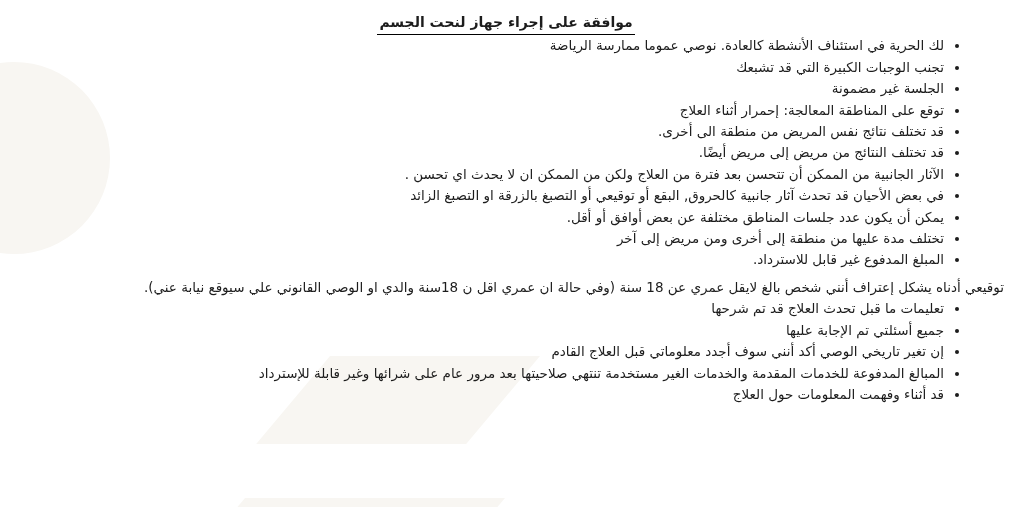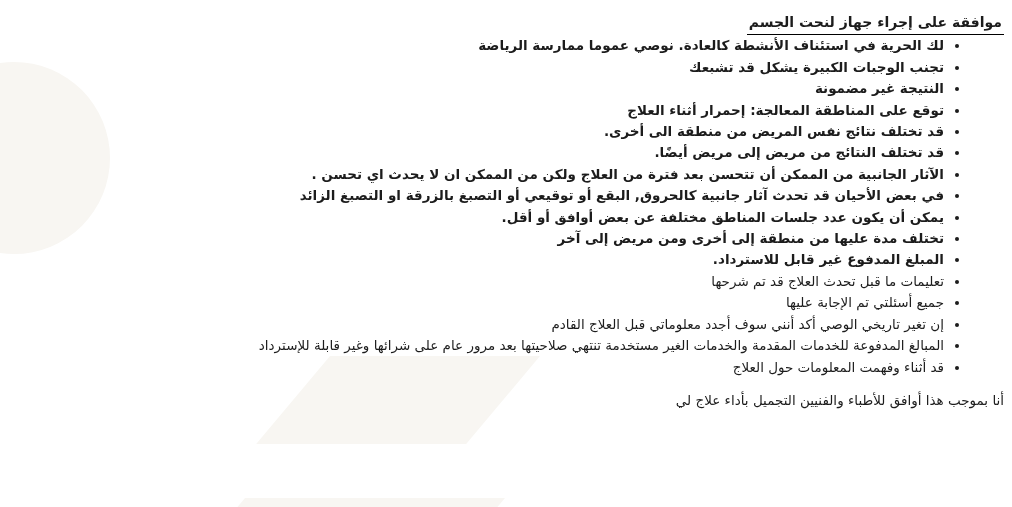--- a/index.html
+++ b/index.html
@@ -35,70 +35,70 @@
   }
 
   
   .doc {
     position: relative;
     z-index: 1;
     padding: 12px 8px 0 8px;
     font-size: 13.5px;
     line-height: 21.4px;
   }
-  .title-wrap { }
+  .title-wrap { text-align: center; }
   .title {
     display: inline-block;
     font-weight: bold;
     font-size: 14px;
     border-bottom: 1.5px solid #000;
     padding: 0 2px 1px 2px;
   }
   ul.bullets {
     margin: 0;
     padding: 0 60px 0 0;
     list-style: disc outside;
   }
   ul.bullets li { line-height: 21.4px; }
-  .list-1 { margin-top: 38px; font-weight: bold; }
+  .list-1 { margin-top: 38px; }
   .para { margin: 6px 0 0 0; }
   .list-2 { margin-top: 0; }
   .closing { margin: 12px 0 0 0; }
 </style>
 </head>
 <body>
 
 <div class="wm wm-circle"></div>
 <div class="wm wm-band-a"></div>
 <div class="wm wm-band-b"></div>
 
 <div class="doc">
 
   <div class="title-wrap">
     <span class="title">موافقة على إجراء جهاز لنحت الجسم</span>
   </div>
 
   <ul class="bullets list-1">
     <li>لك الحرية في استئناف الأنشطة كالعادة. نوصي عموما ممارسة الرياضة</li>
-    <li>تجنب الوجبات الكبيرة يشكل قد تشبعك</li>
-    <li>النتيجة غير مضمونة</li>
+    <li>تجنب الوجبات الكبيرة التي قد تشبعك</li>
+    <li>الجلسة غير مضمونة</li>
     <li>توقع على المناطقة المعالجة: إحمرار أثناء العلاج</li>
     <li>قد تختلف نتائج نفس المريض من منطقة الى أخرى.</li>
     <li>قد تختلف النتائج من مريض إلى مريض أيضًا.</li>
     <li>الآثار الجانبية من الممكن أن تتحسن بعد فترة من العلاج ولكن من الممكن ان لا يحدث اي تحسن .</li>
     <li>في بعض الأحيان قد تحدث آثار جانبية كالحروق, البقع أو توقيعي أو التصبغ بالزرقة او التصبغ الزائد</li>
     <li>يمكن أن يكون عدد جلسات المناطق مختلفة عن بعض أوافق أو أقل.</li>
     <li>تختلف مدة عليها من منطقة إلى أخرى ومن مريض إلى آخر</li>
     <li>المبلغ المدفوع غير قابل للاسترداد.</li>
   </ul>
 
+  <p class="para">توقيعي أدناه يشكل إعتراف أنني شخص بالغ لايقل عمري عن 18 سنة (وفي حالة ان عمري اقل ن 18سنة والدي او الوصي القانوني علي سيوقع نيابة عني).</p>
 
   <ul class="bullets list-2">
     <li>تعليمات ما قبل تحدث العلاج قد تم شرحها</li>
     <li>جميع أسئلتي تم الإجابة عليها</li>
     <li>إن تغير تاريخي الوصي أكد أنني سوف أجدد معلوماتي قبل العلاج القادم</li>
     <li>المبالغ المدفوعة للخدمات المقدمة والخدمات الغير مستخدمة تنتهي صلاحيتها بعد مرور عام على شرائها وغير قابلة للإسترداد</li>
     <li>قد أثناء وفهمت المعلومات حول العلاج</li>
   </ul>
 
-  <p class="closing">أنا بموجب هذا أوافق للأطباء والفنيين التجميل بأداء علاج لي</p>
 
 </div>
 
 </body></html>

